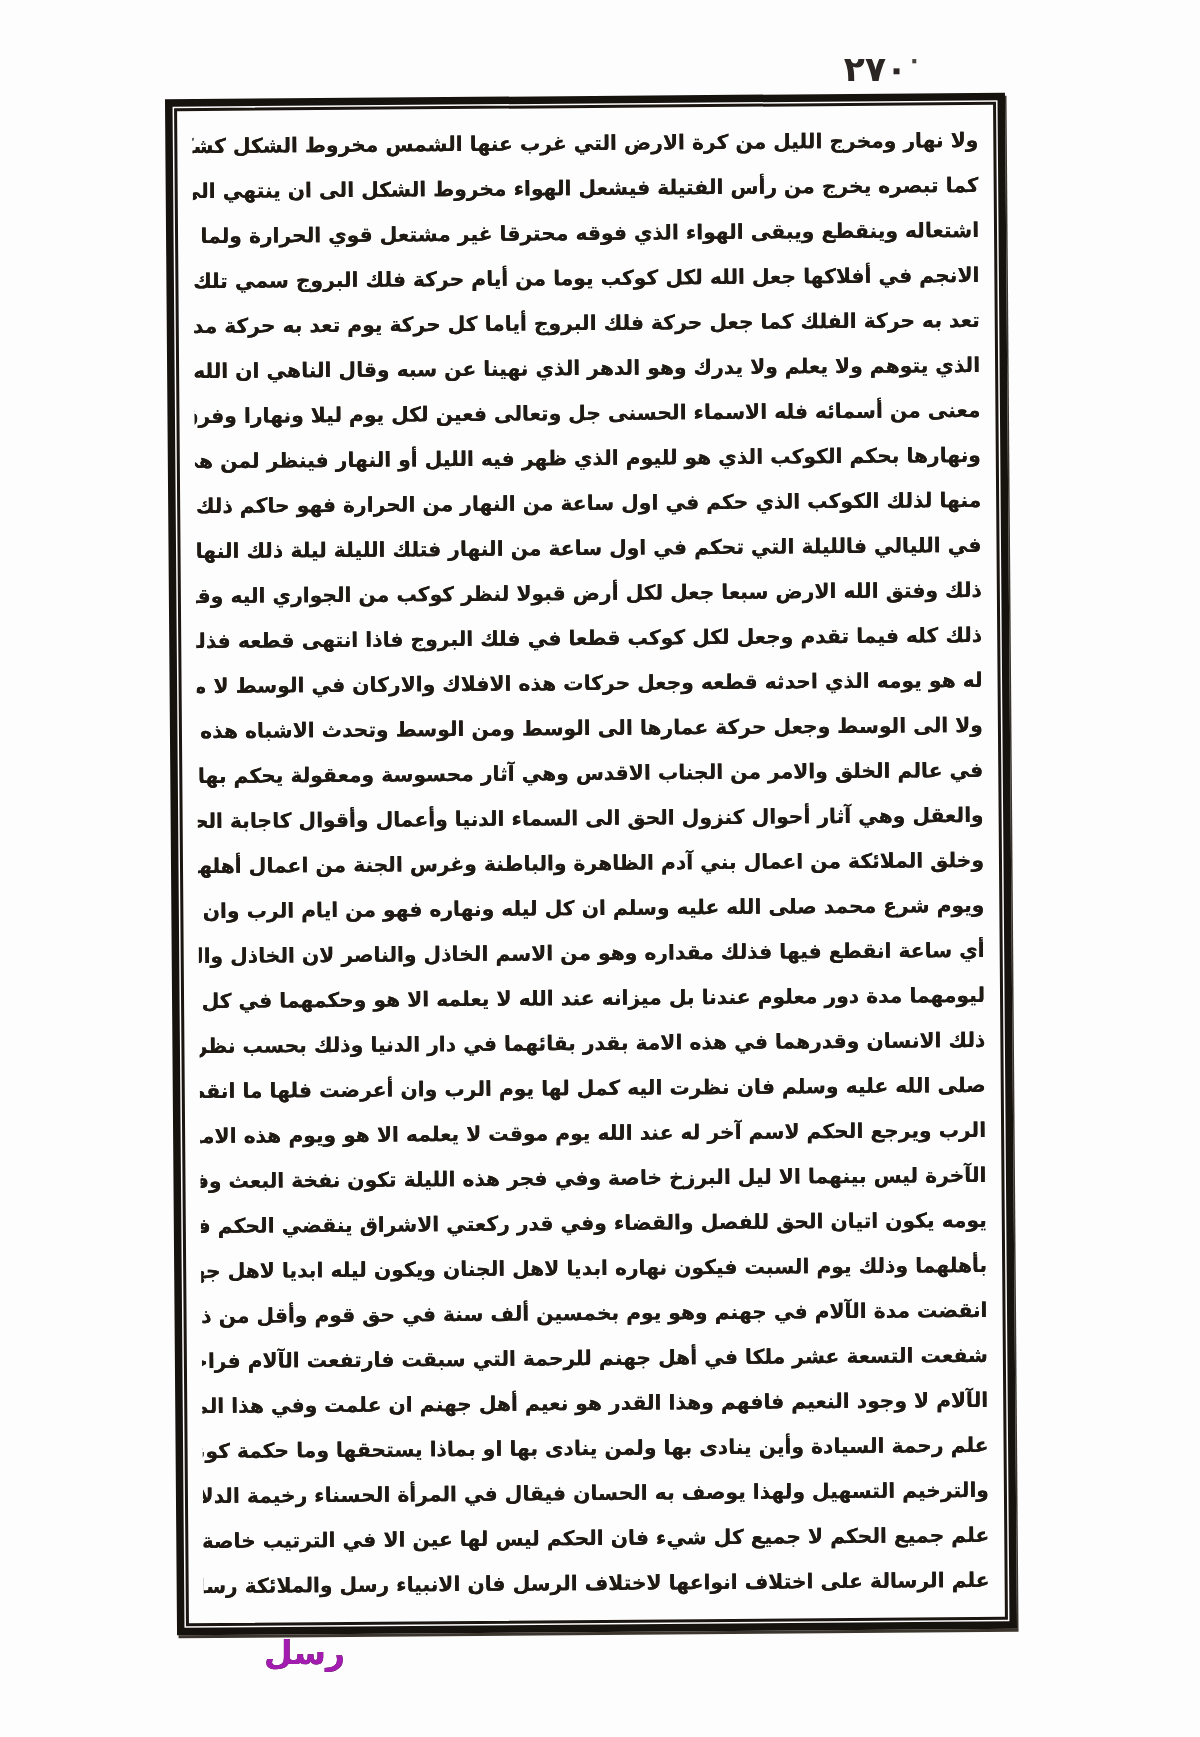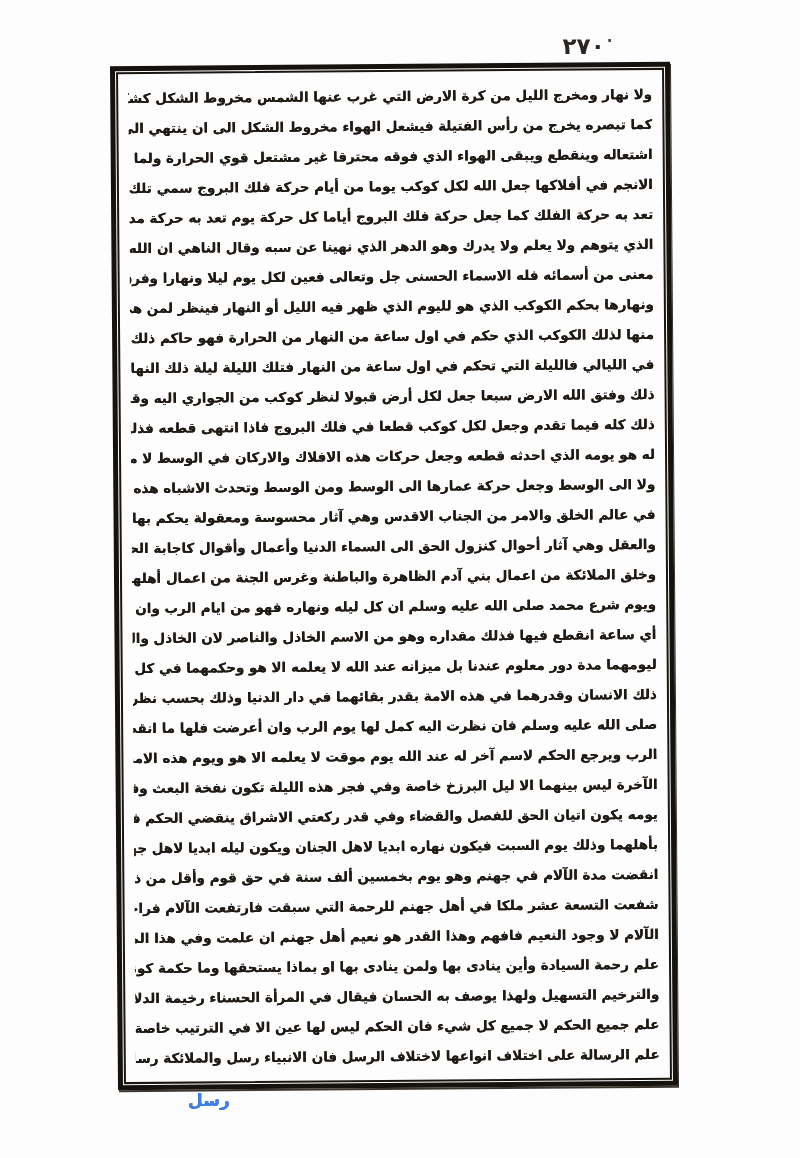--- a/index.html
+++ b/index.html
@@ -71,24 +71,24 @@
     text-shadow: 0 0 0.4px #201a14;
   }
   
   .text-line::after {
     content: "";
     display: inline-block;
     width: 100%;
   }
   .catchword {
     position: absolute;
-    left: 188px; top: 1090px;
-    font-size: 17px;
+    left: 176px; top: 1090px;
+    font-size: 22px;
     font-weight: bold;
-    color: #3b82f6;
+    color: #a21caf;
     direction: rtl;
     text-shadow: 0 0 0.4px #241e18;
   }
 </style>
 </head>
 <body>
 
 <div class="scan">
 
   <div class="page-number-wrap">

